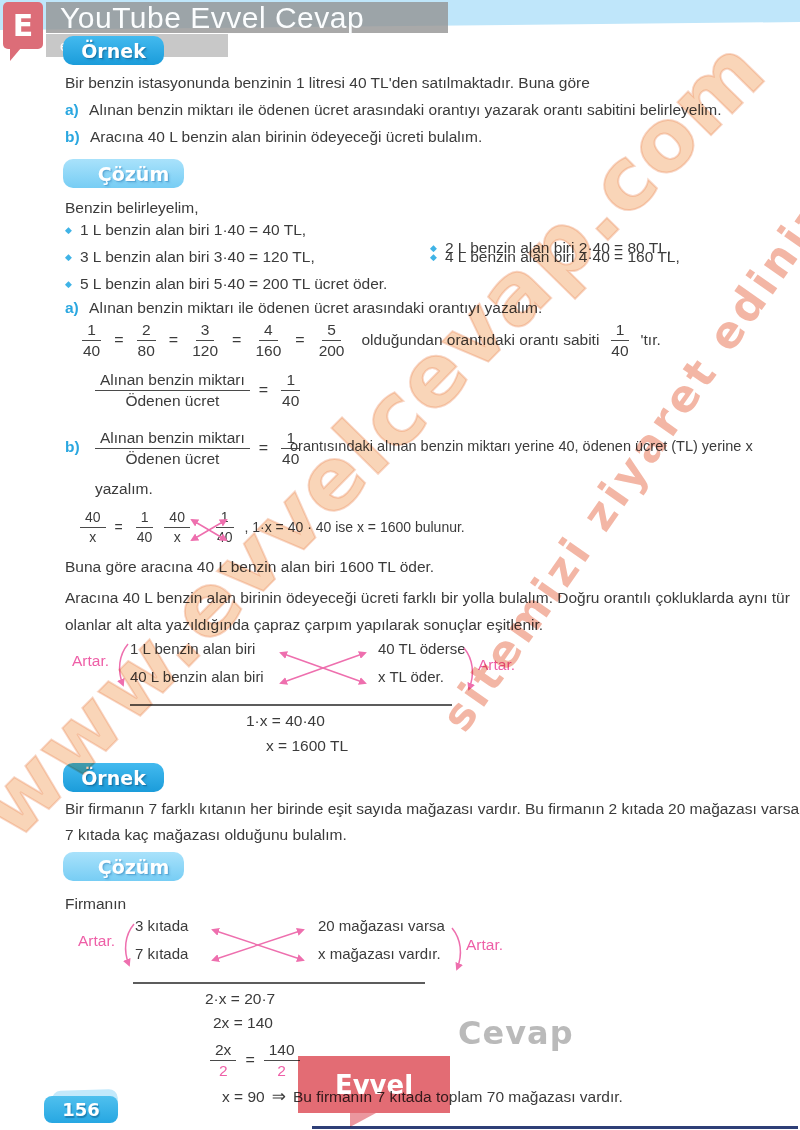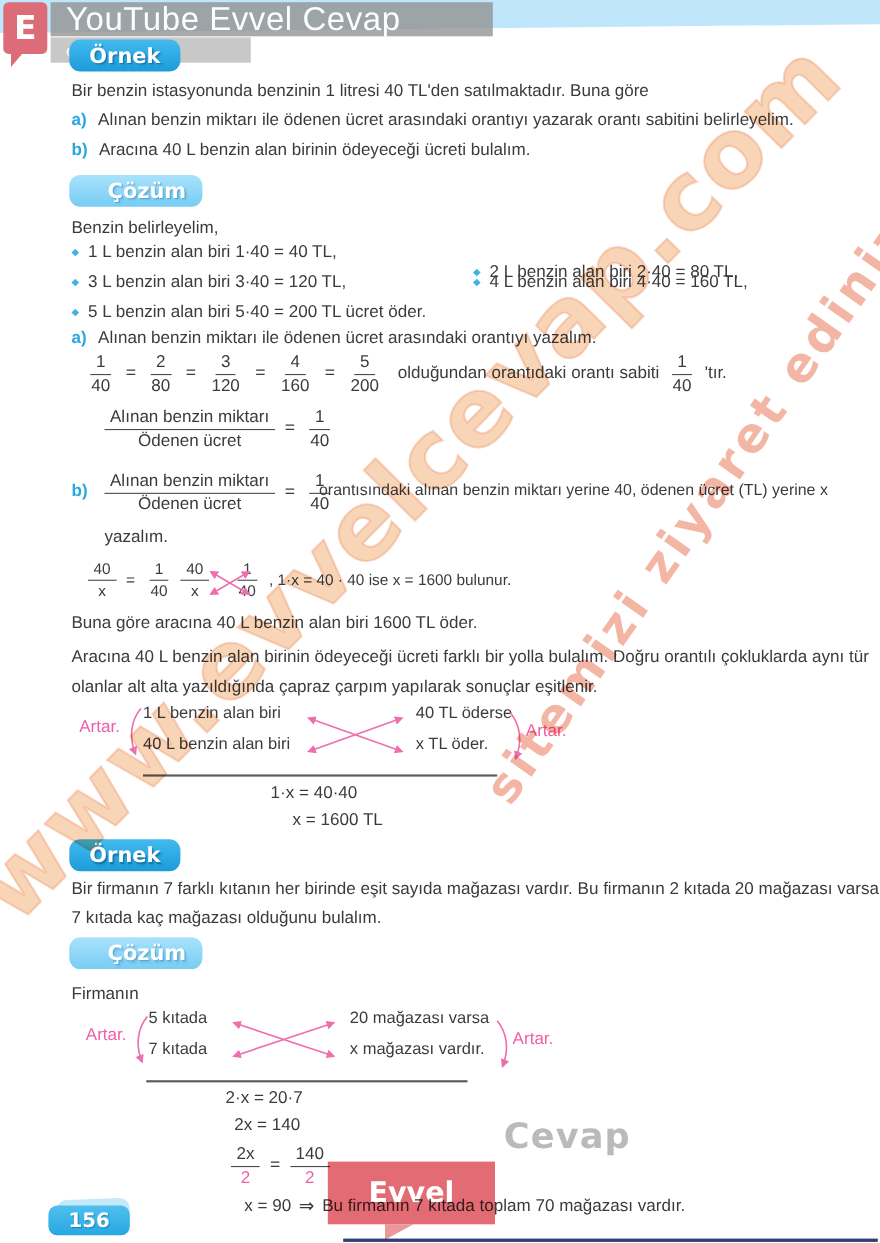--- a/index.html
+++ b/index.html
@@ -242,21 +242,21 @@
   <div class="abs badge ornek" style="left:63px;top:763px">Örnek</div>
   <div class="abs t" style="left:65px;top:796px;width:742px;line-height:1.7">Bir firmanın 7 farklı kıtanın her birinde eşit sayıda mağazası vardır. Bu firmanın 2 kıtada 20 mağazası varsa 7 kıtada kaç mağazası olduğunu bulalım.</div>
 
   <div class="abs badge cozum" style="left:63px;top:852px">Çözüm</div>
   <div class="abs t" style="left:65px;top:893px">Firmanın</div>
 
   <span class="abs pink t" style="left:78px;top:930px">Artar.</span>
   <svg class="abs" style="left:118px;top:920px" width="20" height="52">
     <path d="M16 4 C7 15 5 30 11 45" stroke="#ee6fae" stroke-width="1.5" fill="none" marker-end="url(#ap)"></path>
   </svg>
-  <span class="abs dg" style="left:135px;top:917px">5 kıtada</span>
+  <span class="abs dg" style="left:135px;top:917px">3 kıtada</span>
   <span class="abs dg" style="left:135px;top:945px">7 kıtada</span>
   <svg class="abs" style="left:208px;top:923px" width="100" height="44">
     <line x1="5" y1="7" x2="95" y2="37" stroke="#ee6fae" stroke-width="1.5" marker-start="url(#ap)" marker-end="url(#ap)"></line>
     <line x1="5" y1="37" x2="95" y2="7" stroke="#ee6fae" stroke-width="1.5" marker-start="url(#ap)" marker-end="url(#ap)"></line>
   </svg>
   <span class="abs dg" style="left:318px;top:917px">20 mağazası varsa</span>
   <span class="abs dg" style="left:318px;top:945px">x mağazası vardır.</span>
   <svg class="abs" style="left:448px;top:924px" width="20" height="52">
     <path d="M4 4 C13 15 15 30 9 45" stroke="#ee6fae" stroke-width="1.5" fill="none" marker-end="url(#ap)"></path>
   </svg>

